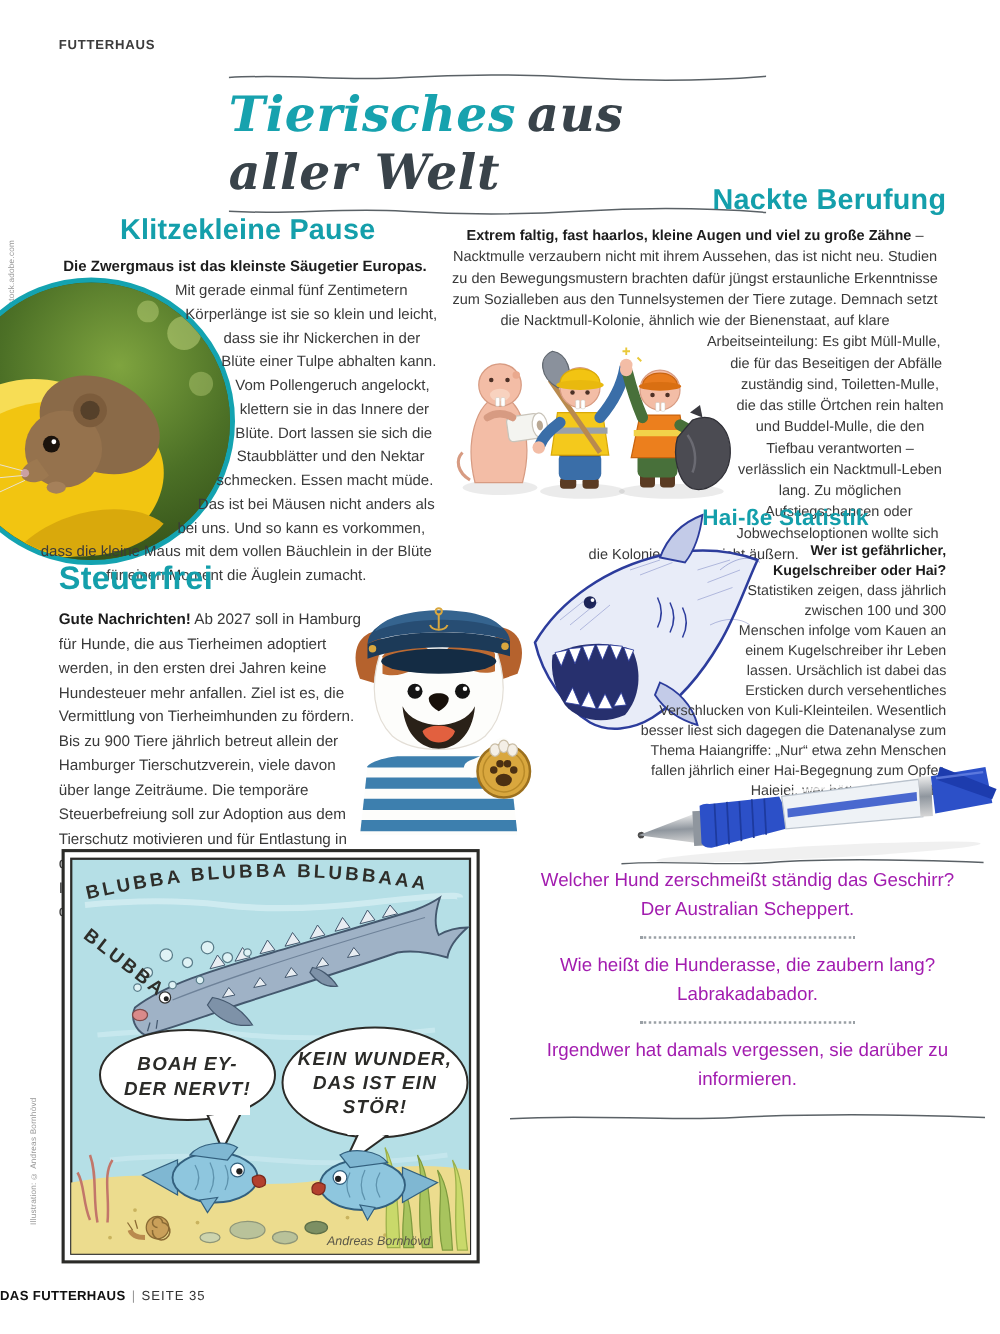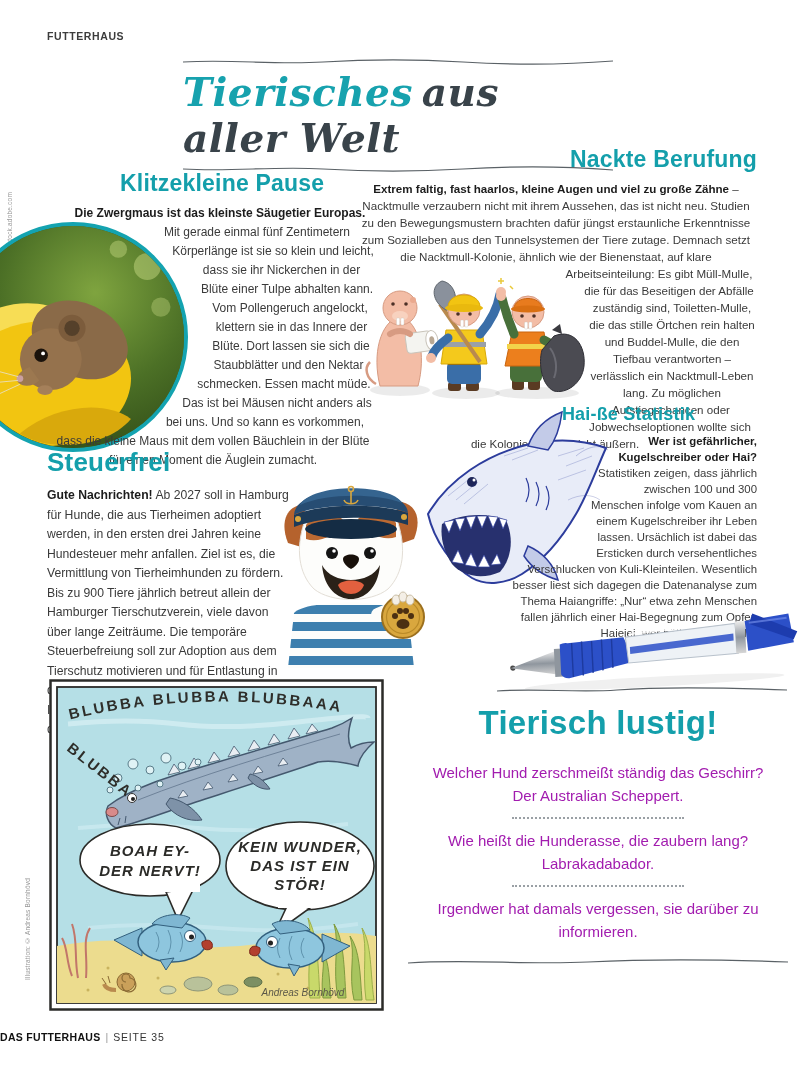--- a/index.html
+++ b/index.html
@@ -17,21 +17,21 @@
   .masthead h1{font-family:"DejaVu Serif",serif;font-style:italic;font-weight:700;font-size:39px;color:#39434a;margin:3px 0 4px;letter-spacing:.5px}
   .masthead .accent{color:#17a2ae;margin-right:9px}
   .wavy{display:block;margin:0 auto}
 
   
   .article h2{color:#149fab;font-weight:800;letter-spacing:.2px}
   .article strong{color:#1c1c1c}
   .sp{float:left;clear:left}
   .article p{margin:0}
 
-  #a1{position:absolute;left:52px;top:170px;width:322px}
+  #a1{position:absolute;left:28px;top:170px;width:322px}
   #a1 h2{font-size:23px;margin:0 0 7px 68px}
   #a1 .bodytext{font-size:12px;line-height:19px;text-align:center;color:#3a3a3a}
 
   #a2{position:absolute;left:353px;top:146px;width:404px}
   #a2 h2{font-size:23px;text-align:right;margin:0 0 7px}
   #a2 .bodytext{font-size:11.6px;line-height:17px;text-align:center;color:#3a3a3a}
 
   #a3{position:absolute;left:47px;top:447px;width:242px}
   #a3 h2{font-size:26px;margin:0 0 8px}
   #a3 .bodytext{font-size:12.2px;line-height:19.5px;text-align:left;color:#3a3a3a}
@@ -492,21 +492,20 @@
     <path d="M212 270 C 206 266 200 269 202 276 C 207 280 213 277 212 270 Z" fill="#b3402e" stroke="#7c2a1c"></path>
 
     <text x="255" y="318" text-anchor="middle" font-family="Liberation Sans, sans-serif" font-size="10" font-style="italic" fill="#5a5748">Andreas Bornhövd</text>
   </svg>
 </div>
 
 <section class="funbox">
   <svg class="wavy wavy-top" width="290" height="8" viewBox="0 0 290 8">
       <path d="M0 5 C 40 2 80 7 120 4 S 210 1 290 4" stroke="#5a6166" stroke-width="1.2" fill="none"></path>
     </svg>
-  <h2>Tierisch lustig!</h2>
   <div class="joke">
     <p class="q">Welcher Hund zerschmeißt ständig das Geschirr?</p>
     <p class="a">Der Australian Scheppert.</p>
   </div>
   <div class="dots"></div>
   <div class="joke">
     <p class="q">Wie heißt die Hunderasse, die zaubern lang?</p>
     <p class="a">Labrakadabador.</p>
   </div>
   <div class="dots"></div>

